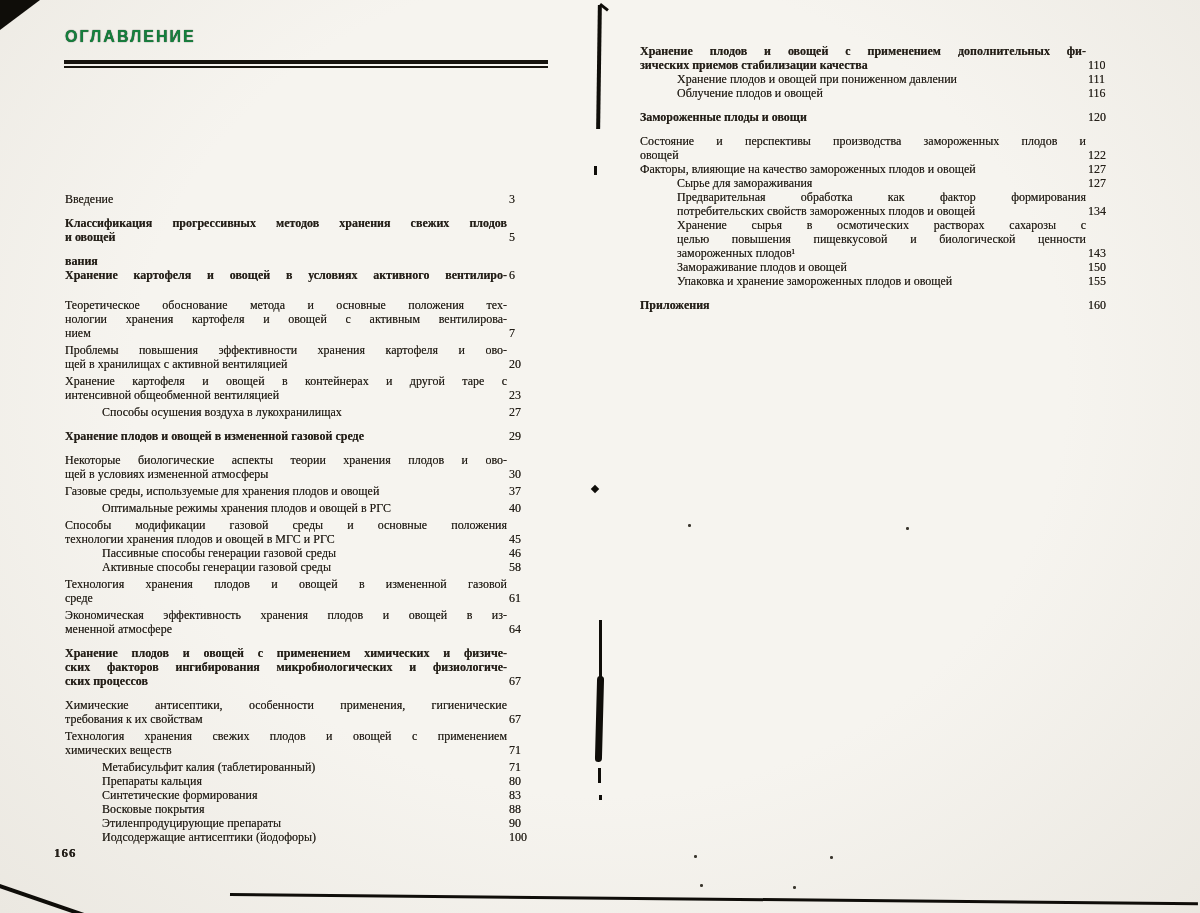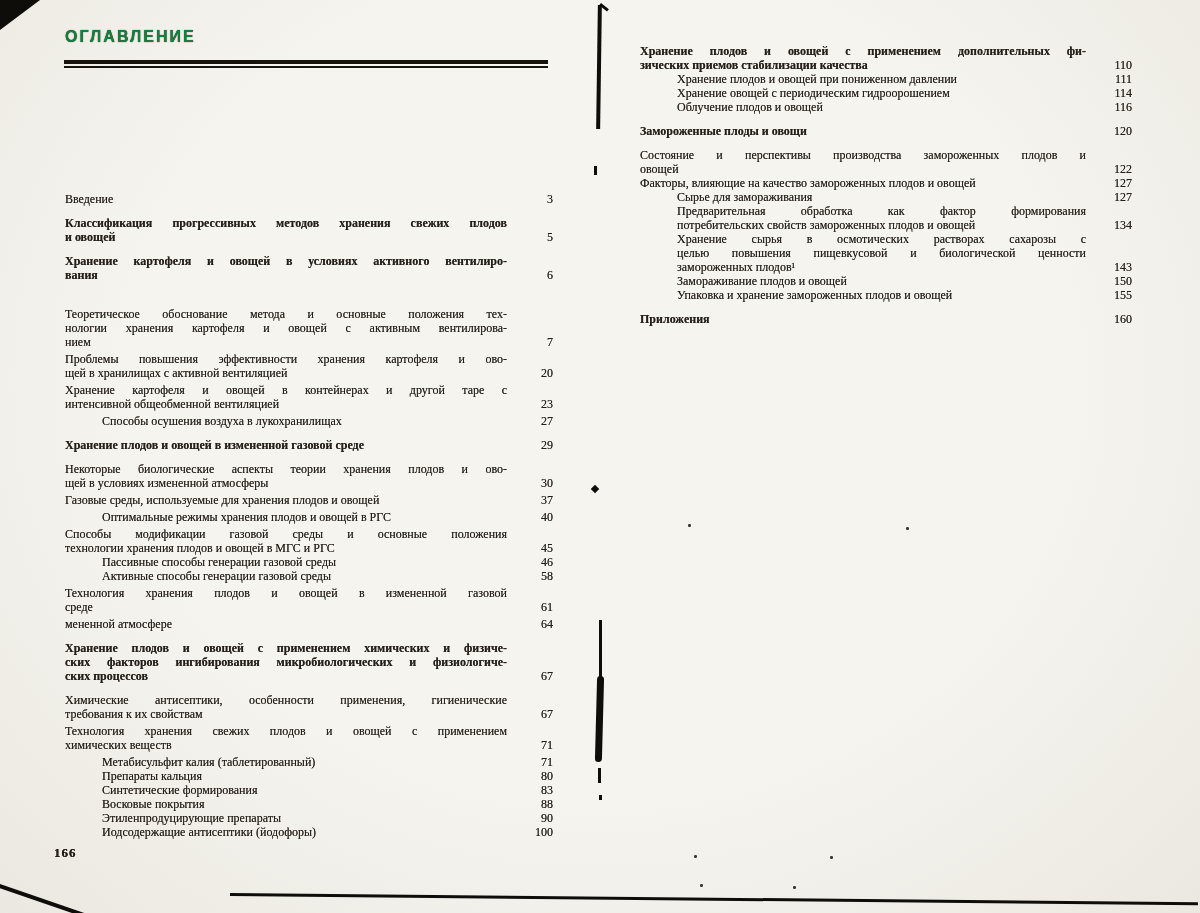--- a/index.html
+++ b/index.html
@@ -34,26 +34,26 @@
   .entry {
     position:relative;
     padding-right:46px;
     text-shadow:0 0 0.5px rgba(25,20,12,0.65);
   }
   .entry.bold { font-weight:bold; }
   .entry.indent { margin-left:37px; }
   .entry .line.just { text-align:justify; text-align-last:justify; }
   .entry-page {
     position:absolute; right:0; bottom:0; width:44px;
-    text-align:right; font-weight:normal;
+    text-align:left; font-weight:normal;
     text-shadow:0 0 0.5px rgba(25,20,12,0.65);
   }
   .gap-none { margin-top:0; }
   .gap-sm   { margin-top:3px;font-family:Liberation Serif, serif; }
-  .gap-md   { margin-top:25px; }
+  .gap-md   { margin-top:16px; }
   .gap-lg   { margin-top:10px; }
 
   #folio {
     position:absolute; left:54px; top:845px;
     font-weight:bold; font-size:13px; letter-spacing:1px;
     text-shadow:0 0 0.5px #14110d;
     text-align:center;
   }
 
   
@@ -80,22 +80,22 @@
     </div>
     <div class="entry gap-lg bold">
       <div class="entry-text">
         <div class="line just">Классификация прогрессивных методов хранения свежих плодов</div>
         <div class="line">и овощей</div>
       </div>
       <span class="entry-page">5</span>
     </div>
     <div class="entry gap-lg bold">
       <div class="entry-text">
+        <div class="line">вания</div>
         <div class="line just">Хранение картофеля и овощей в условиях активного вентилиро-</div>
-        <div class="line">вания</div>
       </div>
       <span class="entry-page">6</span>
     </div>
     <div class="entry gap-md">
       <div class="entry-text">
         <div class="line just">Теоретическое обоснование метода и основные положения тех-</div>
         <div class="line just">нологии хранения картофеля и овощей с активным вентилирова-</div>
         <div class="line">нием</div>
       </div>
       <span class="entry-page">7</span>
@@ -166,20 +166,21 @@
     </div>
     <div class="entry gap-sm">
       <div class="entry-text">
         <div class="line just">Технология хранения плодов и овощей в измененной газовой</div>
         <div class="line">среде</div>
       </div>
       <span class="entry-page">61</span>
     </div>
     <div class="entry gap-sm">
       <div class="entry-text">
+        <div class="line just">Экономическая эффективность хранения плодов и овощей в из-</div>
         <div class="line">мененной атмосфере</div>
       </div>
       <span class="entry-page">64</span>
     </div>
     <div class="entry gap-lg bold">
       <div class="entry-text">
         <div class="line just">Хранение плодов и овощей с применением химических и физиче-</div>
         <div class="line just">ских факторов ингибирования микробиологических и физиологиче-</div>
         <div class="line">ских процессов</div>
       </div>
@@ -242,26 +243,20 @@
         <div class="line just">Хранение плодов и овощей с применением дополнительных фи-</div>
         <div class="line">зических приемов стабилизации качества</div>
       </div>
       <span class="entry-page">110</span>
     </div>
     <div class="entry gap-none indent">
       <div class="entry-text">
         <div class="line">Хранение плодов и овощей при пониженном давлении</div>
       </div>
       <span class="entry-page">111</span>
-    </div>
-    <div class="entry gap-none indent">
-      <div class="entry-text">
-        <div class="line">Хранение овощей с периодическим гидроорошением</div>
-      </div>
-      <span class="entry-page">114</span>
     </div>
     <div class="entry gap-none indent">
       <div class="entry-text">
         <div class="line">Облучение плодов и овощей</div>
       </div>
       <span class="entry-page">116</span>
     </div>
     <div class="entry gap-lg bold">
       <div class="entry-text">
         <div class="line">Замороженные плоды и овощи</div>

